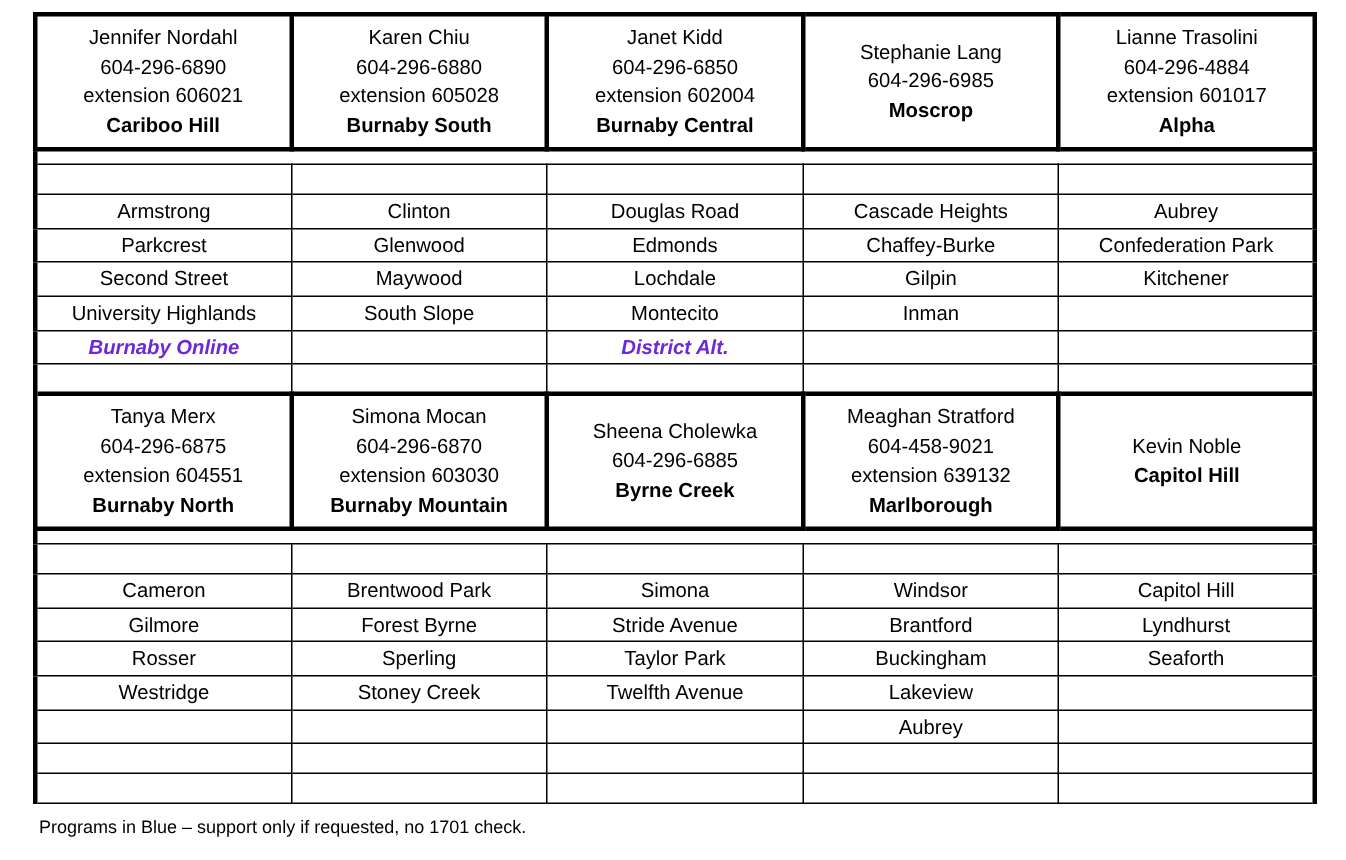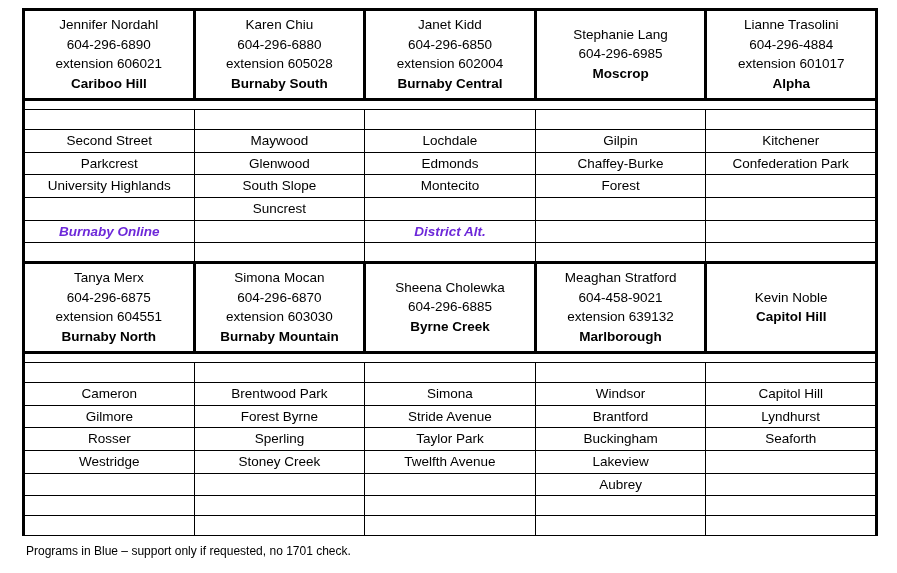--- a/index.html
+++ b/index.html
@@ -120,45 +120,45 @@
       </tr>
 
       <tr class="list-row">
         <td class="edge-l"></td>
         <td></td>
         <td></td>
         <td></td>
         <td class="edge-r"></td>
       </tr>
       <tr class="list-row">
+        <td class="edge-l">Armstrong</td>
+        <td>Clinton</td>
+        <td>Douglas Road</td>
+        <td>Cascade Heights</td>
+        <td class="edge-r">Aubrey</td>
+      </tr>
+      <tr class="list-row">
+        <td class="edge-l">Parkcrest</td>
+        <td>Glenwood</td>
+        <td>Edmonds</td>
+        <td>Chaffey-Burke</td>
+        <td class="edge-r">Confederation Park</td>
+      </tr>
+      <tr class="list-row">
         <td class="edge-l">Second Street</td>
         <td>Maywood</td>
         <td>Lochdale</td>
         <td>Gilpin</td>
         <td class="edge-r">Kitchener</td>
       </tr>
       <tr class="list-row">
-        <td class="edge-l">Parkcrest</td>
-        <td>Glenwood</td>
-        <td>Edmonds</td>
-        <td>Chaffey-Burke</td>
-        <td class="edge-r">Confederation Park</td>
-      </tr>
-      <tr class="list-row">
         <td class="edge-l">University Highlands</td>
         <td>South Slope</td>
         <td>Montecito</td>
-        <td>Forest</td>
-        <td class="edge-r"></td>
-      </tr>
-      <tr class="list-row">
-        <td class="edge-l"></td>
-        <td>Suncrest</td>
-        <td></td>
-        <td></td>
+        <td>Inman</td>
         <td class="edge-r"></td>
       </tr>
       <tr class="list-row">
         <td class="edge-l blue">Burnaby Online</td>
         <td></td>
         <td class="blue">District Alt.</td>
         <td></td>
         <td class="edge-r"></td>
       </tr>
       <tr class="list-row">

